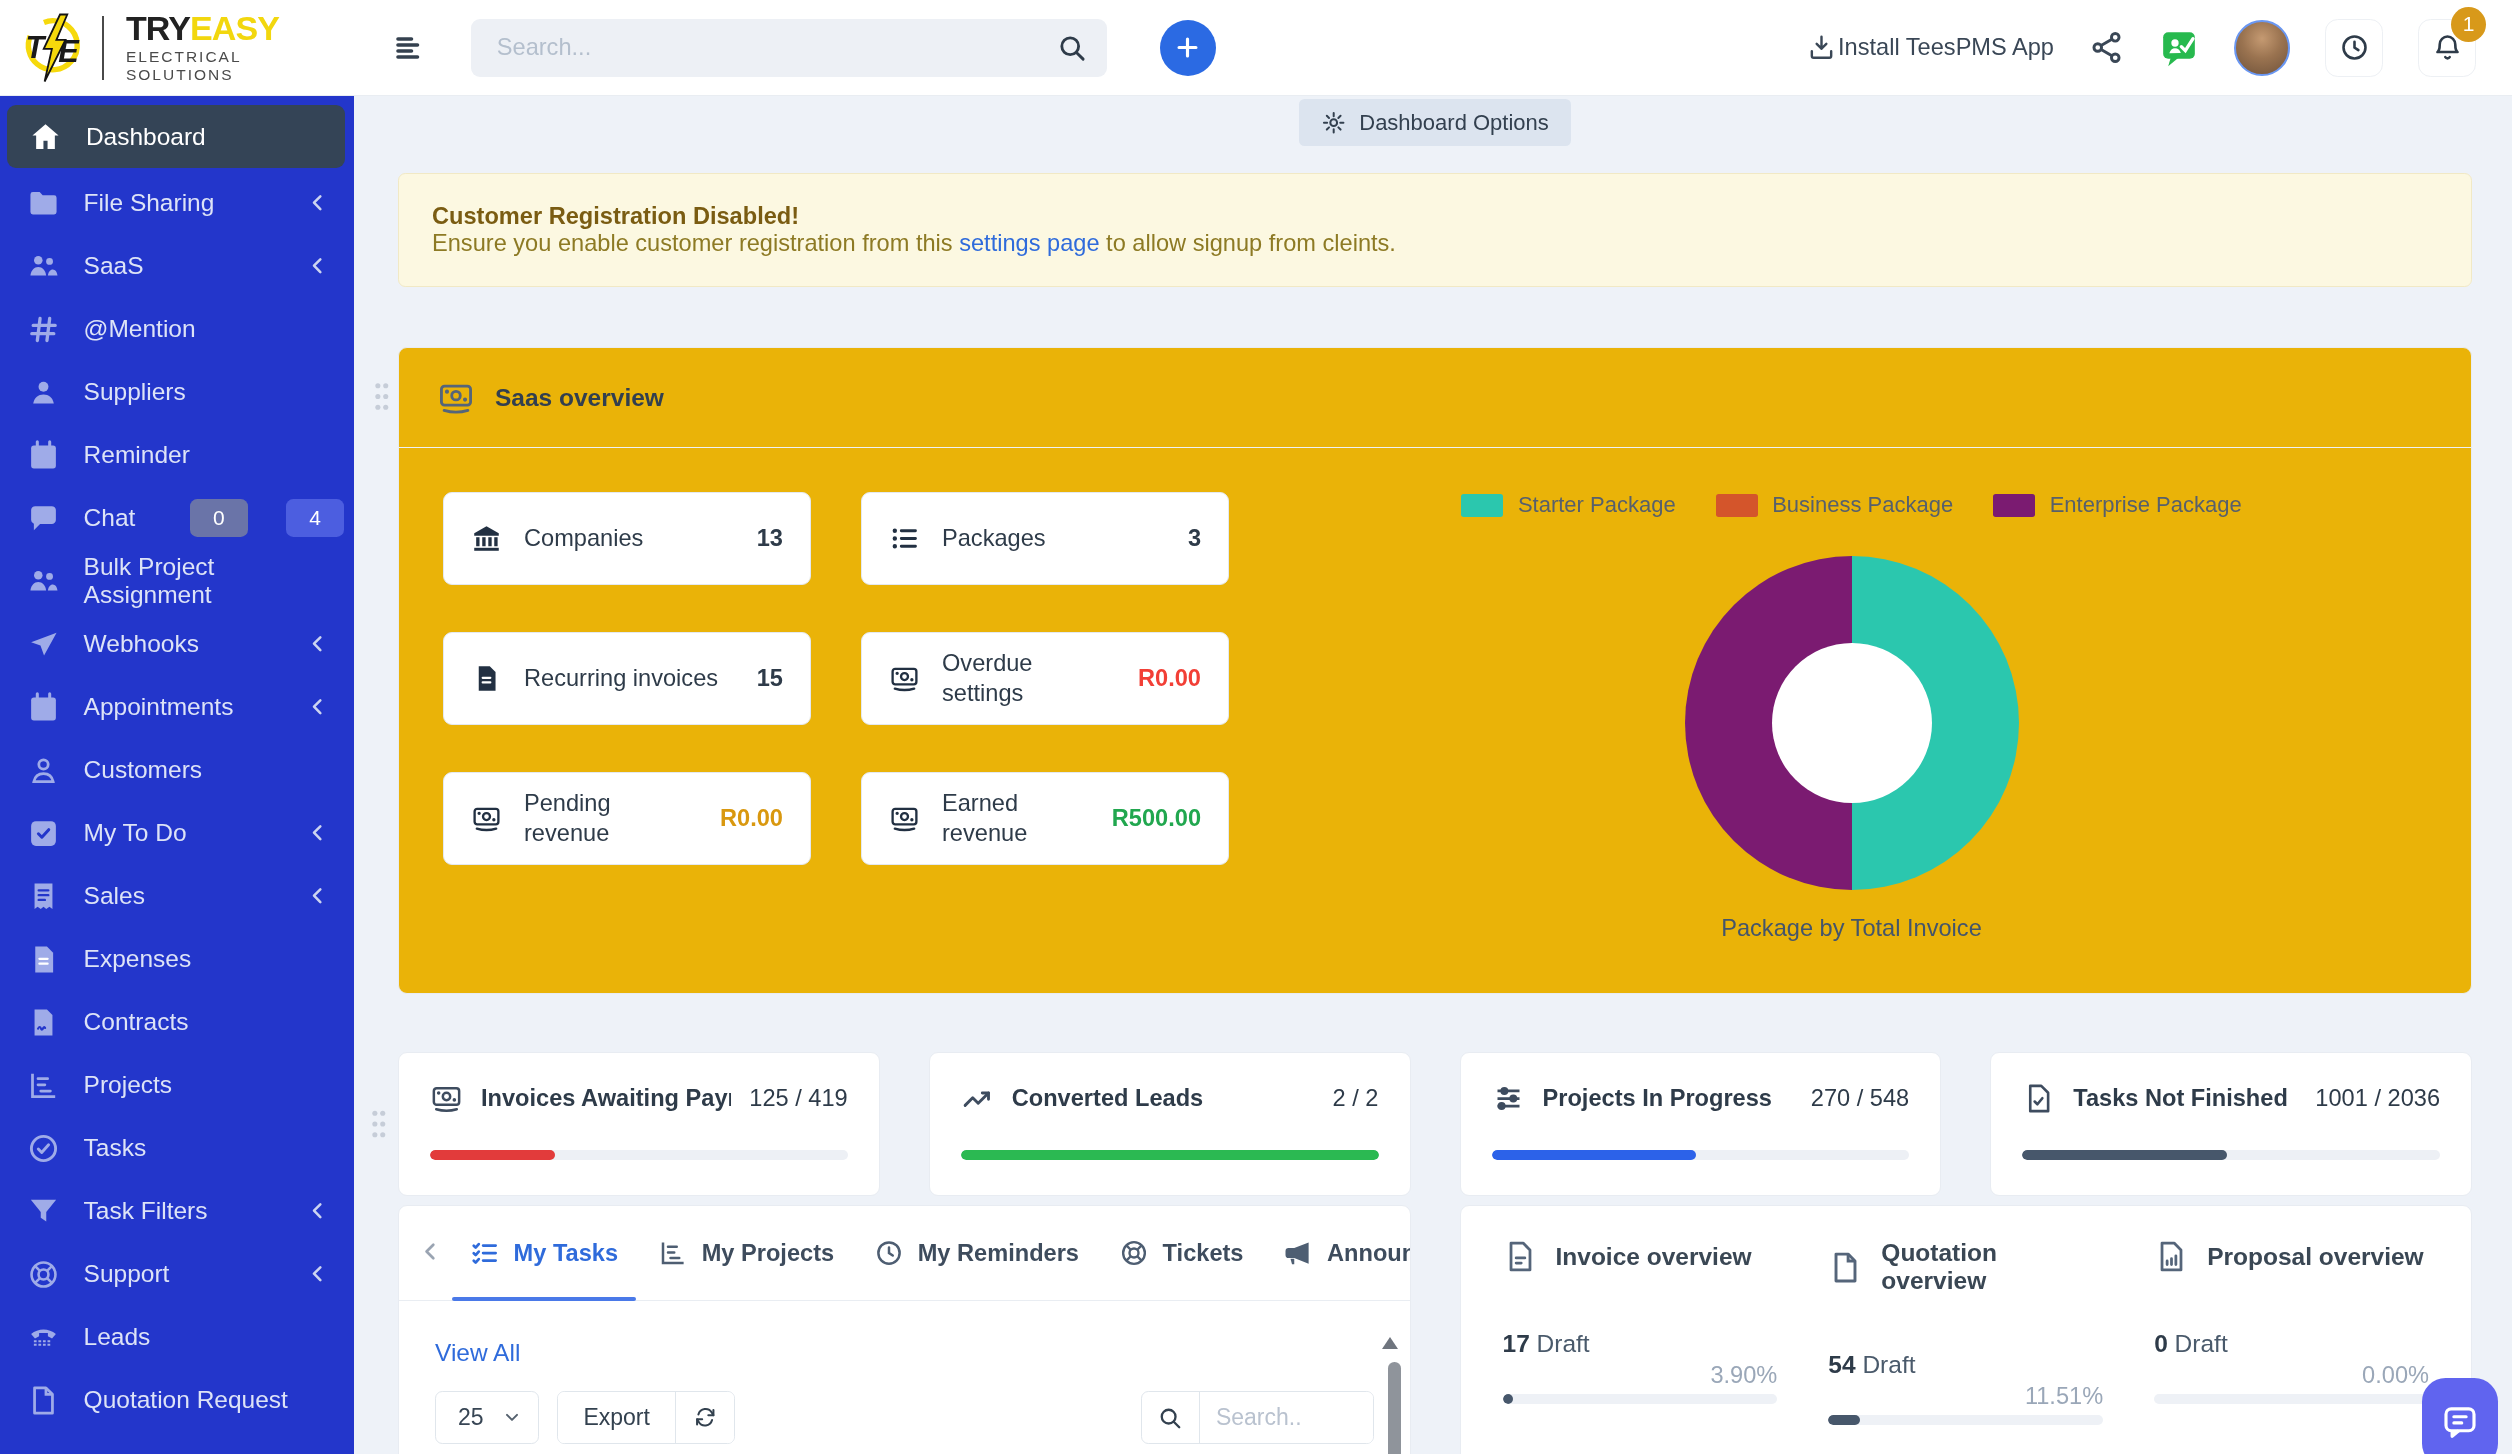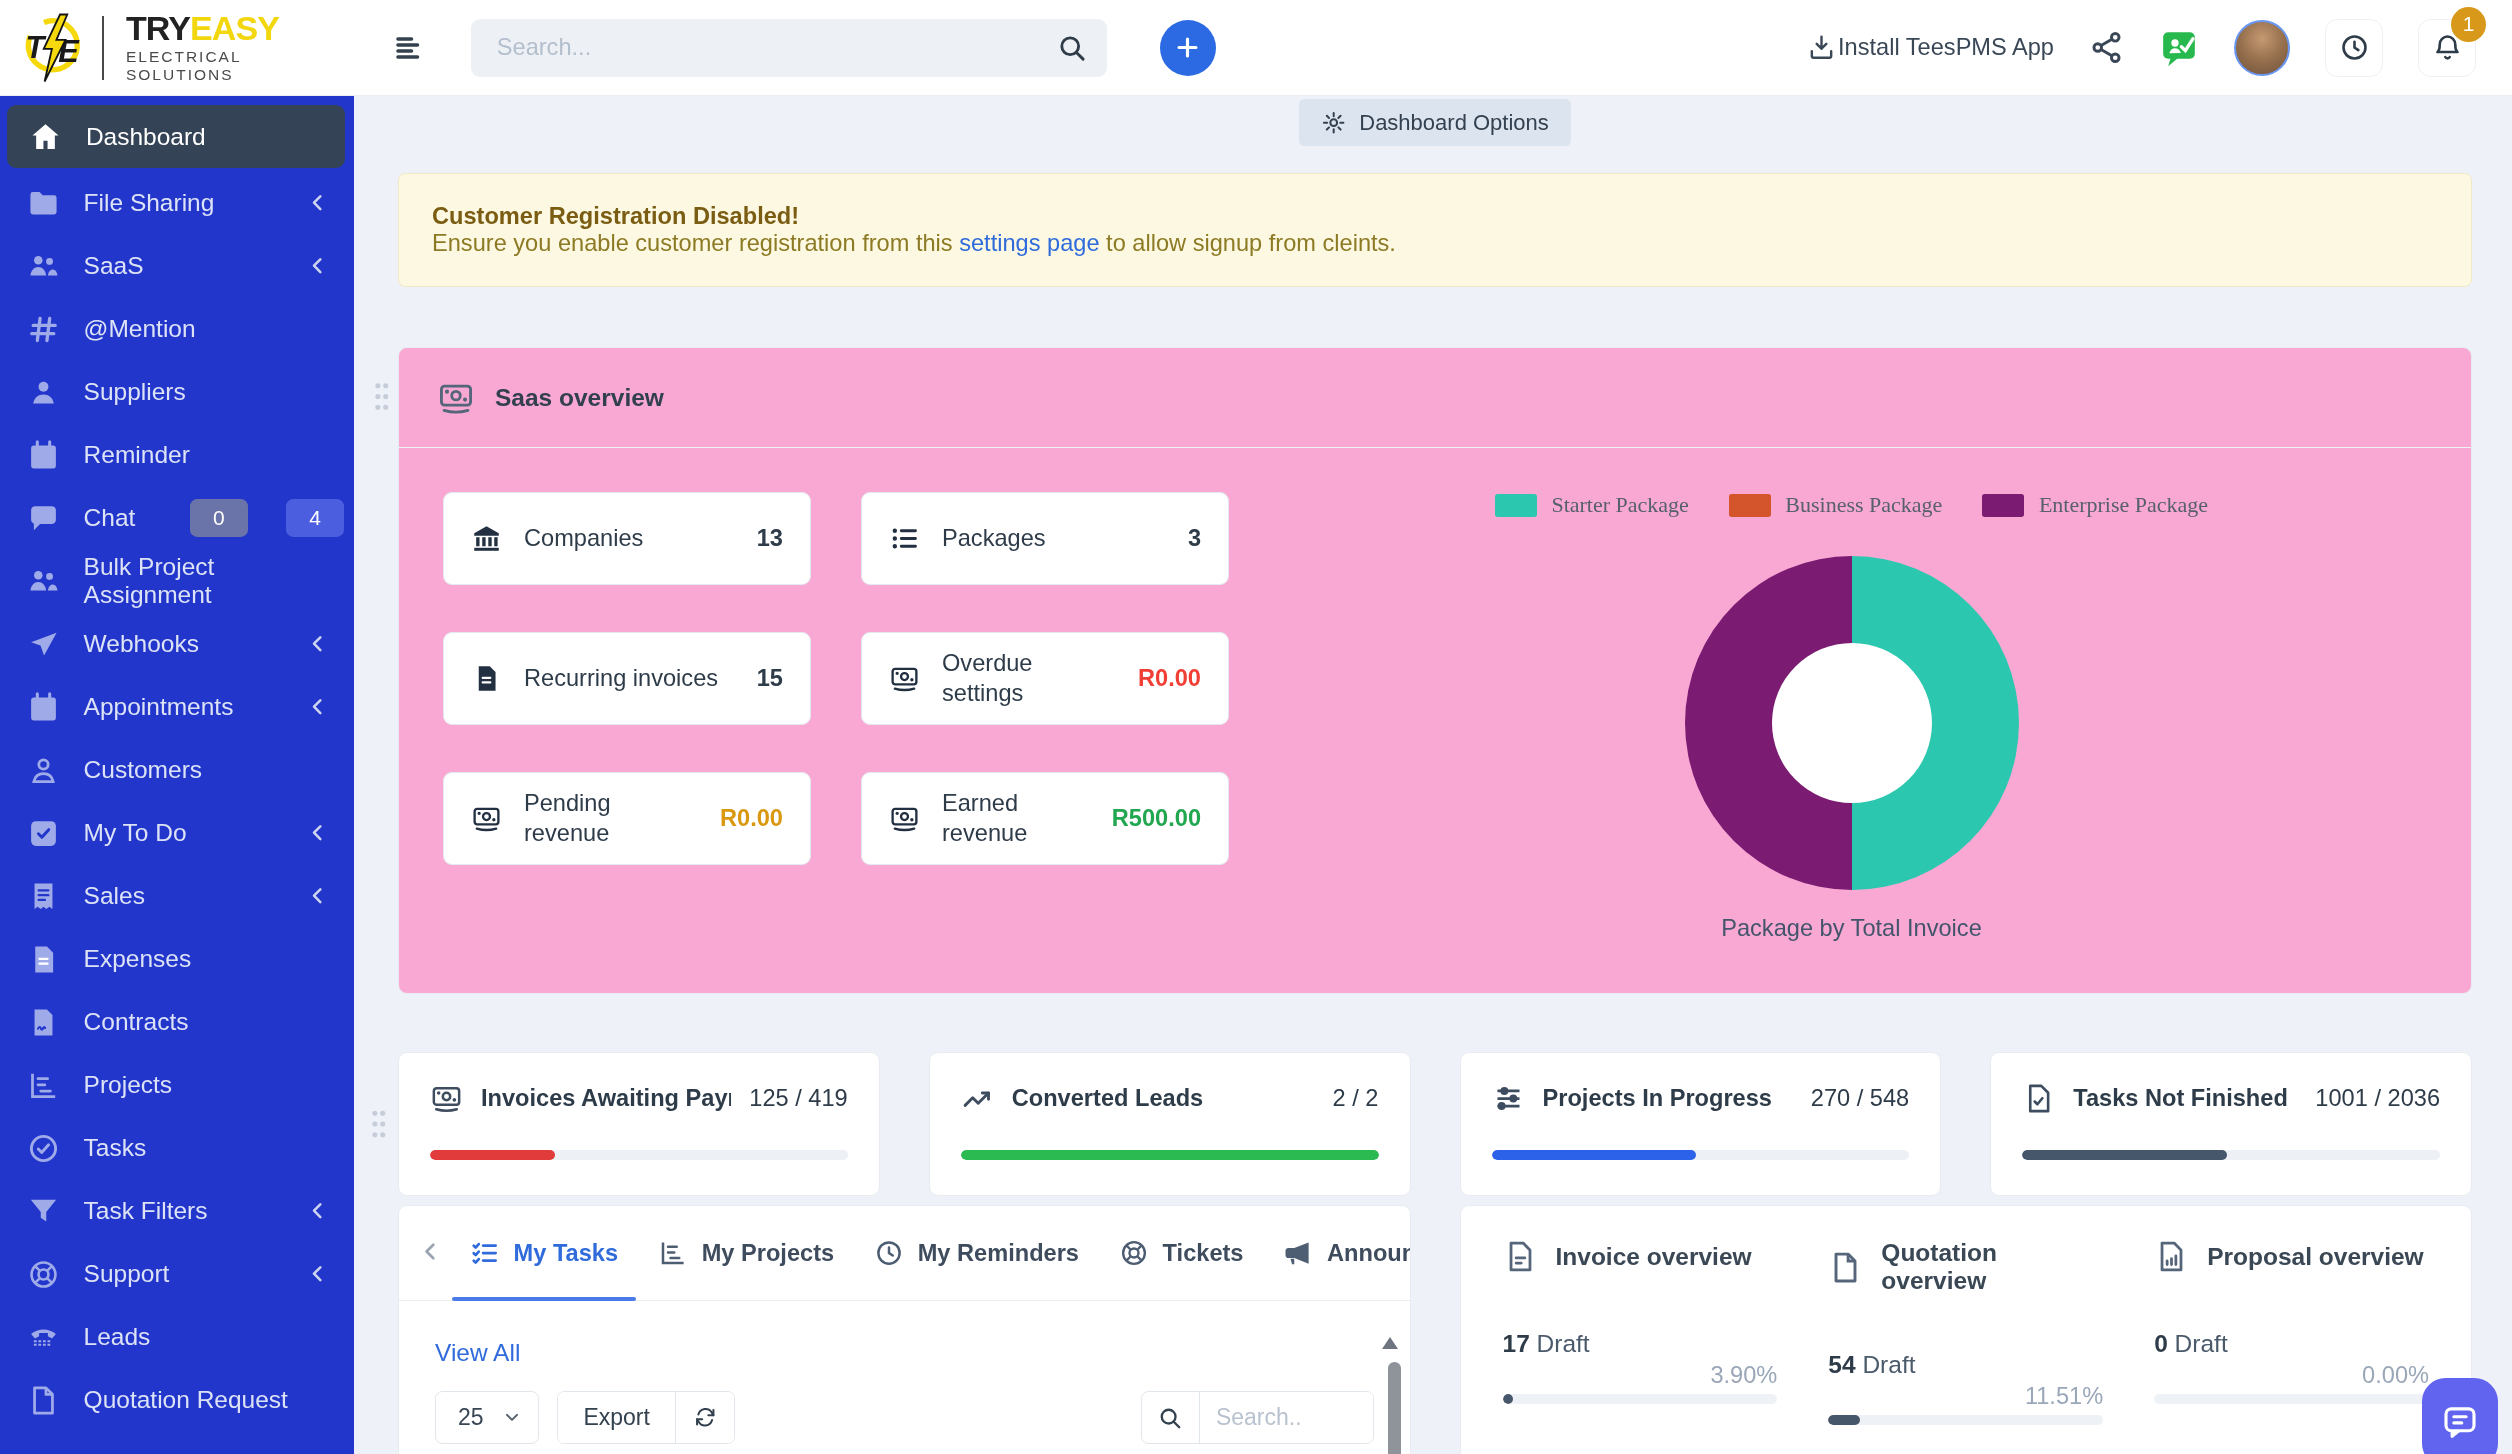--- a/index.html
+++ b/index.html
@@ -57,33 +57,33 @@
   .main{position:absolute;left:354px;top:96px;right:0;bottom:0;overflow:hidden;padding:0 40px 0 44px;}
   .opts-row{display:flex;justify-content:center;padding-top:3px;}
   .opts-btn{display:flex;align-items:center;gap:12.7px;height:47px;padding:0 22px;background:#dce4ef;
             border-radius:5.5px;font-size:22px;color:#33404f;cursor:pointer;}
   .opts-btn .ic{width:25.4px;height:25.4px;}
   .alert{margin-top:27px;background:#fcf8e1;border:0.9px solid #f1e9c5;border-radius:7.3px;padding:29px 33px;}
   .alert-title{font-size:23.6px;font-weight:700;color:#7a5c12;}
   .alert-body{font-size:23.6px;color:#8d7a24;}
   .alert-link{color:#2f6bdb;cursor:pointer;}
 
-  .widget{position:relative;margin-top:60px;background:#f9a8d4;border:0.9px solid #e8ecf2;border-radius:9px;}
+  .widget{position:relative;margin-top:60px;background:#eab308;border:0.9px solid #e8ecf2;border-radius:9px;}
   .w-head{display:flex;align-items:center;gap:20px;height:100px;padding:0 38px;border-bottom:0.9px solid #eef1f5;
           font-size:24.5px;font-weight:600;color:#323f4f;}
   .w-head .ic{width:38px;height:38px;color:#55657a;}
   .w-body{display:flex;padding:44px 42px 51px 44px;gap:45px;}
   .mini-grid{display:grid;grid-template-columns:368px 368px;gap:47px 50px;align-content:start;}
   .mini-card{min-height:93px;border:0.9px solid #e4e9f0;border-radius:9px;display:flex;align-items:center;
              gap:22px;padding:9px 27px;background:#fff;}
   .mini-ic{width:31px;height:31px;color:#223042;flex:none;}
   .mini-label{font-size:23.6px;color:#2e3b49;font-weight:500;line-height:1.25;}
   .mini-value{margin-left:auto;font-size:23.6px;font-weight:600;color:#2e3b49;text-align:right;white-space:nowrap;}
   .chart-area{flex:1;display:flex;flex-direction:column;align-items:center;}
-  .legend{display:flex;gap:40px;align-items:center;margin-top:0;font-family:Liberation Serif, serif;}
+  .legend{display:flex;gap:40px;align-items:center;margin-top:0;}
   .legend-item{display:flex;align-items:center;gap:14.5px;font-size:22px;color:#57606c;cursor:pointer;}
   .legend-swatch{width:42px;height:23px;border-radius:2.7px;flex:none;}
   .donut{width:334px;height:334px;border-radius:50%;margin-top:38px;position:relative;}
   .donut::after{content:"";position:absolute;inset:87px;background:#fff;border-radius:50%;}
   .chart-caption{margin-top:25.4px;font-size:23.6px;color:#44556b;}
 
   .stats-row{display:flex;gap:49px;margin-top:58px;position:relative;}
   .stat-card{flex:1;background:#fff;border:0.9px solid #e8ecf2;border-radius:9px;padding:29px 31px 35px;min-width:0;}
   .stat-top{display:flex;align-items:center;gap:18px;}
   .stat-ic{width:33px;height:33px;color:#3e4c5f;flex:none;}

